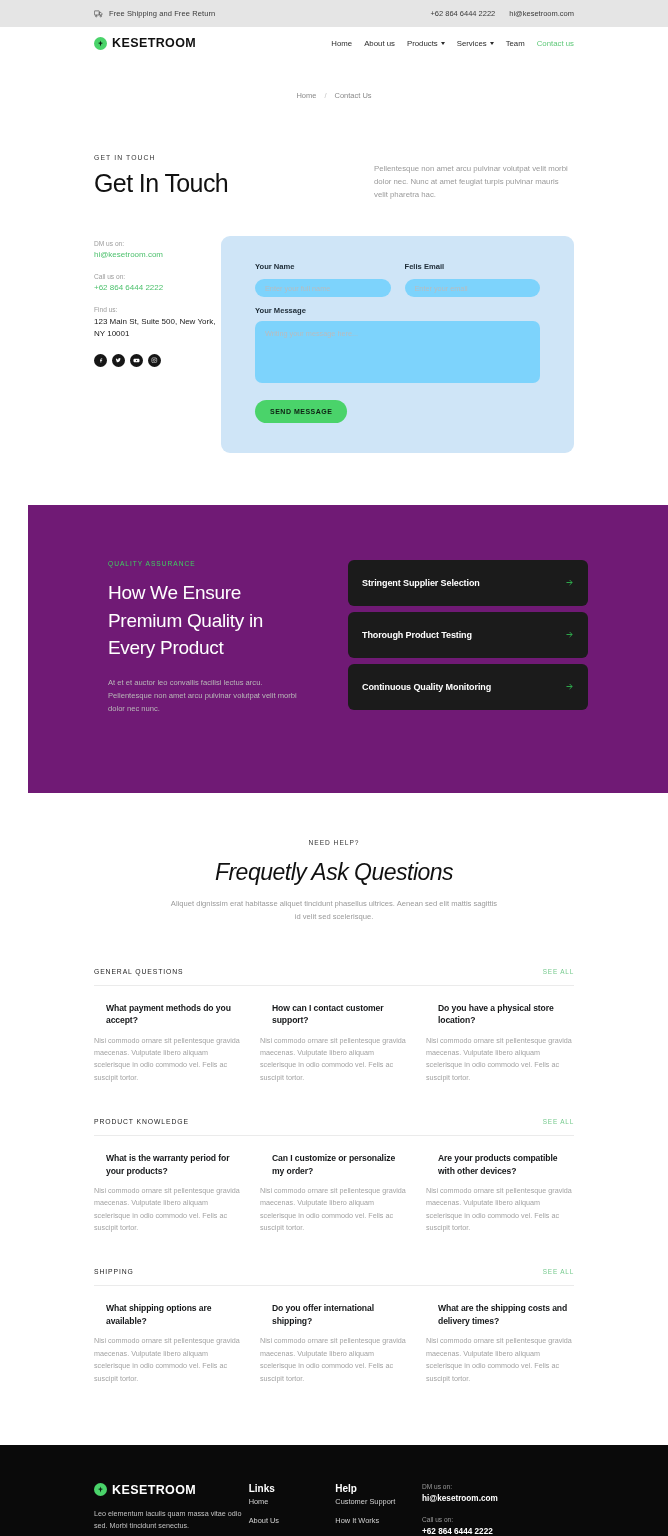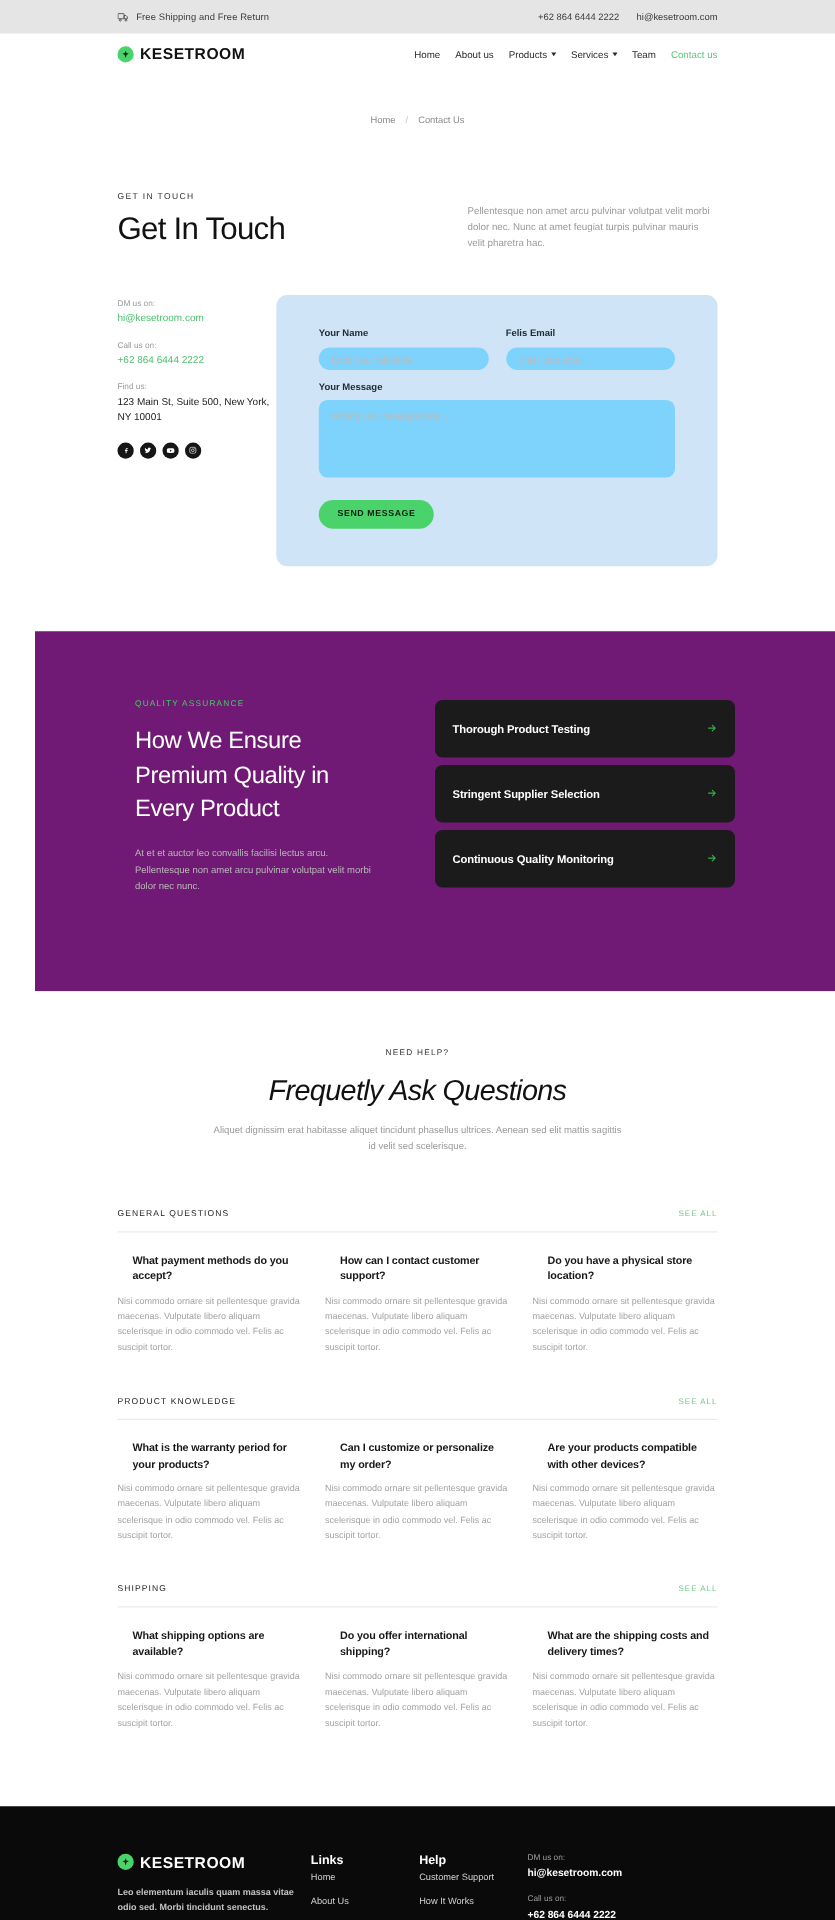--- a/index.html
+++ b/index.html
@@ -148,21 +148,21 @@
   .faq-item { width:148px; }
   .faq-q { font-size:8.6px; font-weight:bold; color:#16181a; line-height:1.45; letter-spacing:-.1px;margin-left:12px; }
   .faq-a { font-size:7.2px; color:#a3a3a3; line-height:1.72; margin-top:8px; }
 
   
   footer.site-footer { background:#0a0a0a; color:#fff; padding:38px 0 0; }
   .footer-main { display:flex; justify-content:space-between; align-items:flex-start; padding-bottom:40px; }
   .f-brand { width:150px; }
   .f-logo { display:flex; align-items:center; gap:5px; }
   .f-logo .logo-text { color:#fff; font-size:12.5px; }
-  .f-brand p { font-size:7.2px; color:#c3c3c3; line-height:1.72; margin-top:11px;font-weight:bold; }
+  .f-brand p { font-size:7.2px; color:#c3c3c3; line-height:1.72; margin-top:11px; }
   .f-col { width:82px; }
   .f-col h4 { font-size:10px; font-weight:bold; color:#fff; margin-bottom:3px; }
   .f-col a { display:block; font-size:7.4px; color:#d2d2d2; text-decoration:none; margin-bottom:10px; }
   .f-contact { width:152px; }
   .fc-block { margin-bottom:11px; }
   .fc-label { font-size:6.6px; color:#9b9b9b; margin-bottom:3px; }
   .fc-value { font-size:8.2px; color:#fff; font-weight:bold; line-height:1.5; }
 </style>
 </head>
 <body>
@@ -308,29 +308,29 @@
 
   <section class="quality">
     <div class="container">
       <div class="q-left">
         <div class="q-eyebrow">QUALITY ASSURANCE</div>
         <h2>How We Ensure Premium Quality in Every Product</h2>
         <p>At et et auctor leo convallis facilisi lectus arcu. Pellentesque non amet arcu pulvinar volutpat velit morbi dolor nec nunc.</p>
       </div>
       <div class="q-right">
         <div class="q-item">
-          <span class="label">Thorough Product Testing</span>
+          <span class="label">Stringent Supplier Selection</span>
           <span class="q-arrow">
             <svg width="9" height="9" viewBox="0 0 24 24" fill="none" stroke="#2fae4d" stroke-width="2.5" stroke-linecap="round" stroke-linejoin="round">
                 <path d="M5 12h13M13 6l6 6-6 6"></path>
               </svg>
           </span>
         </div>
         <div class="q-item">
-          <span class="label">Stringent Supplier Selection</span>
+          <span class="label">Thorough Product Testing</span>
           <span class="q-arrow">
             <svg width="9" height="9" viewBox="0 0 24 24" fill="none" stroke="#2fae4d" stroke-width="2.5" stroke-linecap="round" stroke-linejoin="round">
                 <path d="M5 12h13M13 6l6 6-6 6"></path>
               </svg>
           </span>
         </div>
         <div class="q-item">
           <span class="label">Continuous Quality Monitoring</span>
           <span class="q-arrow">
             <svg width="9" height="9" viewBox="0 0 24 24" fill="none" stroke="#2fae4d" stroke-width="2.5" stroke-linecap="round" stroke-linejoin="round">

